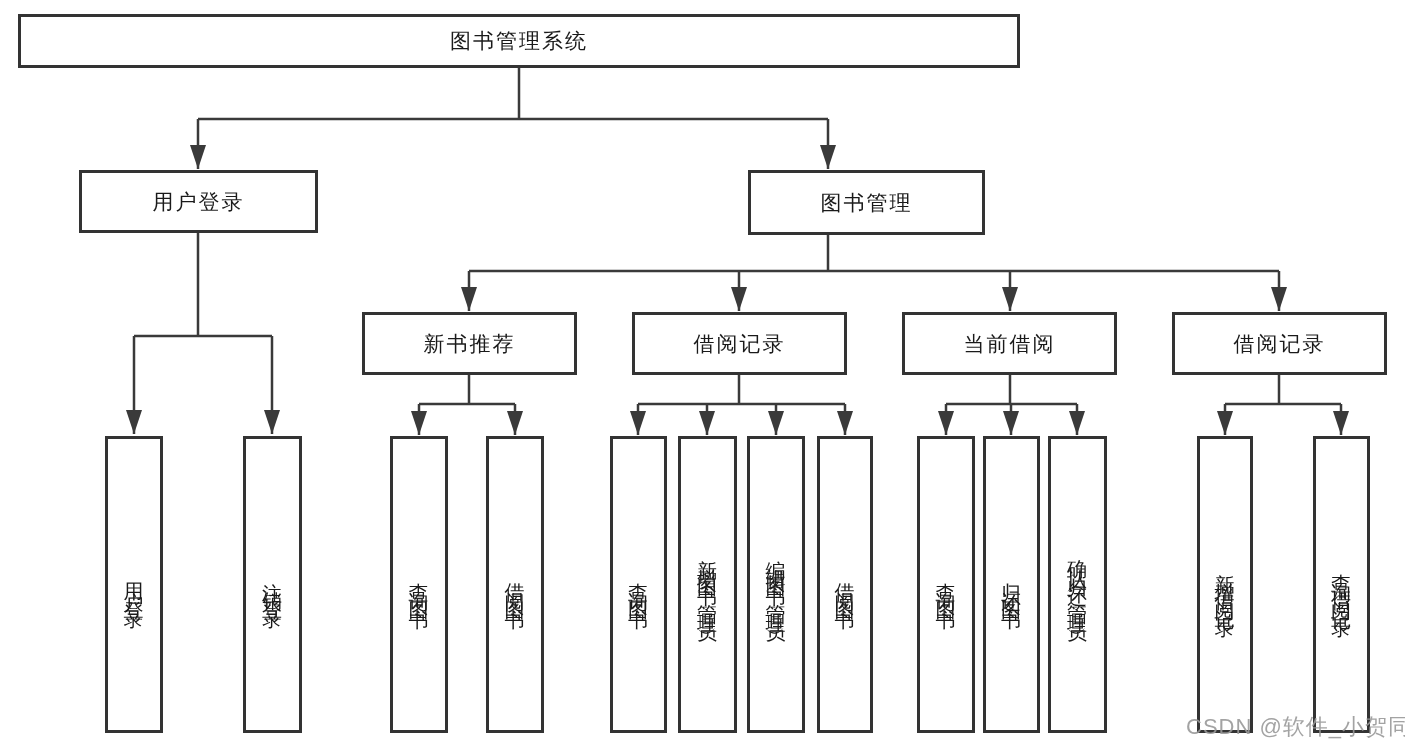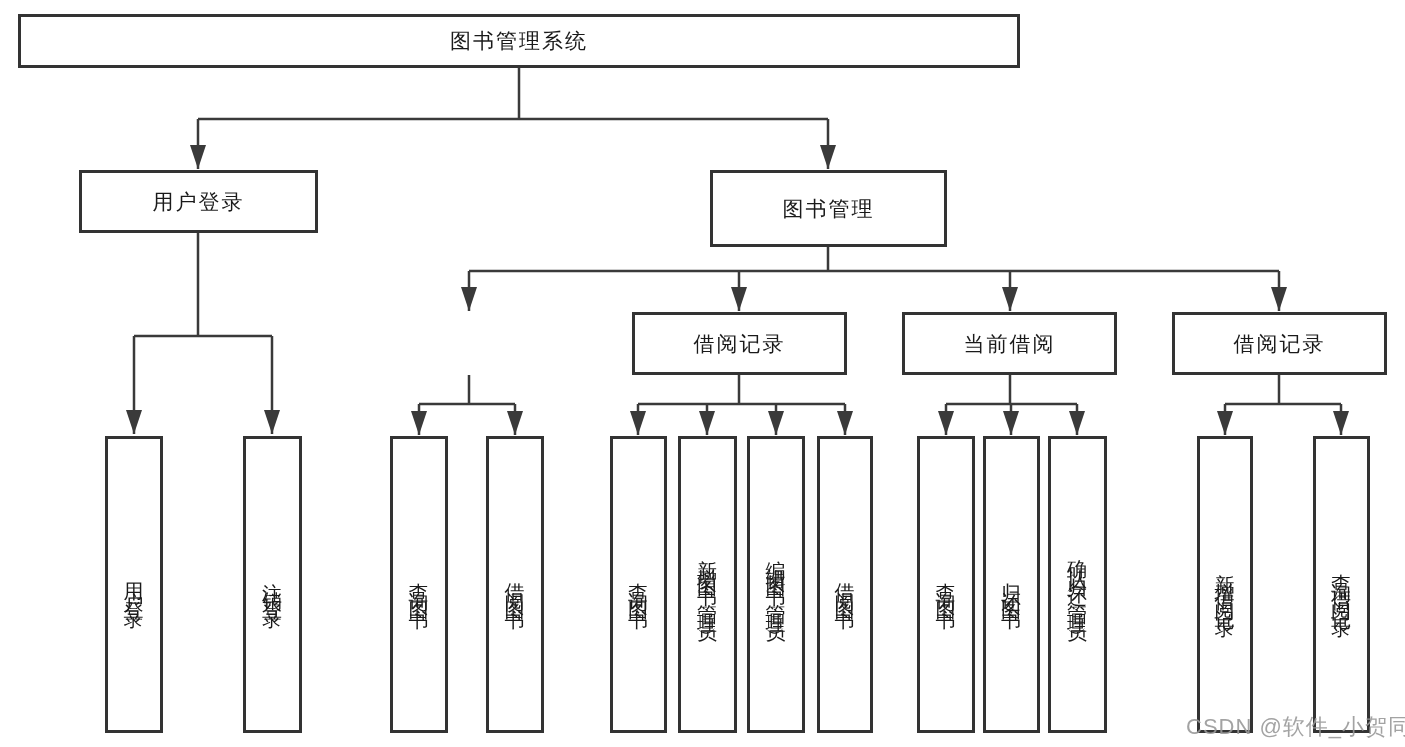--- a/index.html
+++ b/index.html
@@ -89,22 +89,23 @@
     <path d="M946,404 V435" fill="none" stroke="#3a3a3a" stroke-width="2.5" marker-end="url(#arrow)"></path>
     <path d="M1011,404 V435" fill="none" stroke="#3a3a3a" stroke-width="2.5" marker-end="url(#arrow)"></path>
     <path d="M1077,404 V435" fill="none" stroke="#3a3a3a" stroke-width="2.5" marker-end="url(#arrow)"></path>
     <path d="M1225,404 V435" fill="none" stroke="#3a3a3a" stroke-width="2.5" marker-end="url(#arrow)"></path>
     <path d="M1341,404 V435" fill="none" stroke="#3a3a3a" stroke-width="2.5" marker-end="url(#arrow)"></path>
   </svg>
 
   <div class="node hnode" style="left:18px; top:14px; width:1002px; height:54px;">图书管理系统</div>
 
   <div class="node hnode" style="left:79px; top:170px; width:239px; height:63px;">用户登录</div>
-  <div class="node hnode" style="left:710px; top:170px; width:237px; height:77px;">图书管理</div>
+  <div class="node hnode" style="left:748px; top:170px; width:237px; height:65px;">图书管理</div>
 
+  <div class="node hnode" style="left:362px; top:312px; width:215px; height:63px;">新书推荐</div>
   <div class="node hnode" style="left:632px; top:312px; width:215px; height:63px;">借阅记录</div>
   <div class="node hnode" style="left:902px; top:312px; width:215px; height:63px;">当前借阅</div>
   <div class="node hnode" style="left:1172px; top:312px; width:215px; height:63px;">借阅记录</div>
 
   <div class="node vnode" style="left:105px; top:436px; width:58px; height:297px;">用户登录</div>
   <div class="node vnode" style="left:243px; top:436px; width:59px; height:297px;">注销登录</div>
 
   <div class="node vnode" style="left:390px; top:436px; width:58px; height:297px;">查询图书</div>
   <div class="node vnode" style="left:486px; top:436px; width:58px; height:297px;">借阅图书</div>
 

